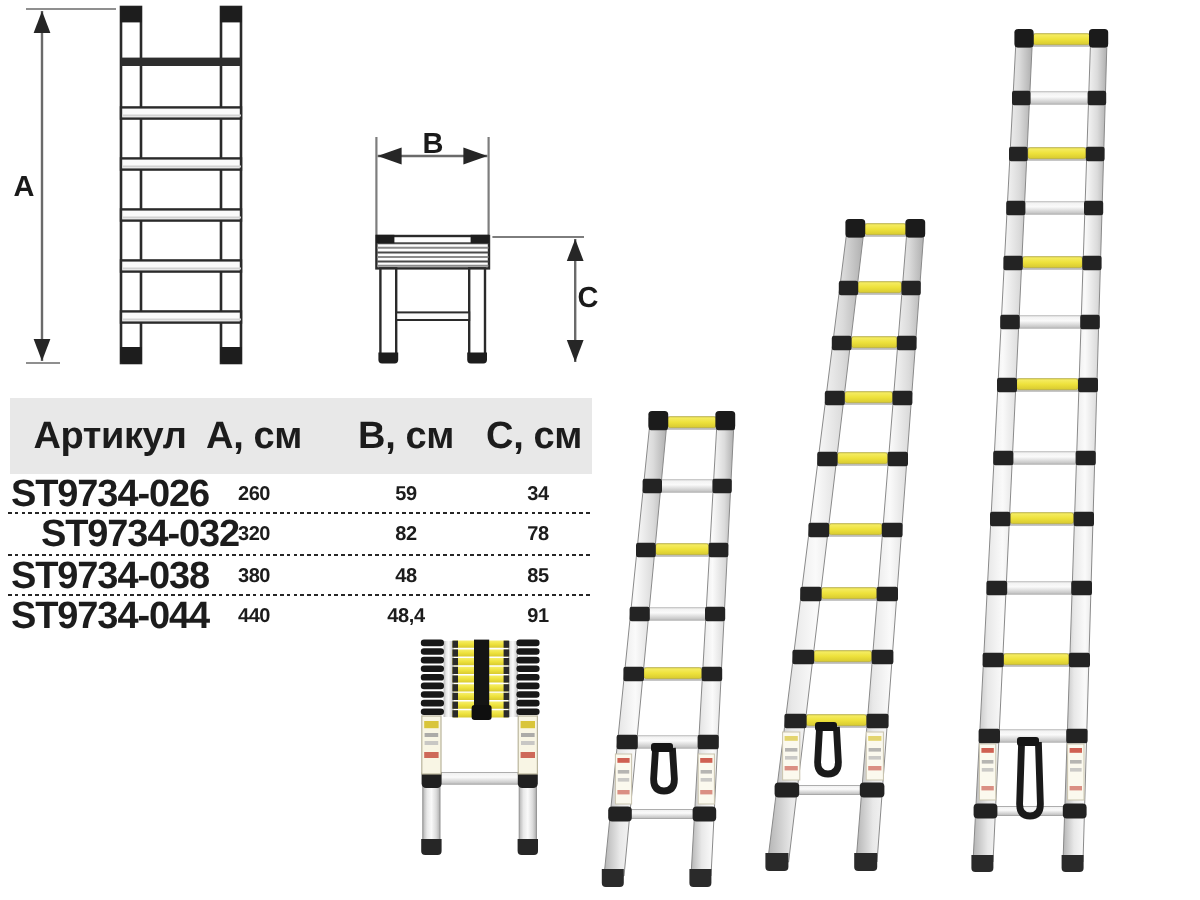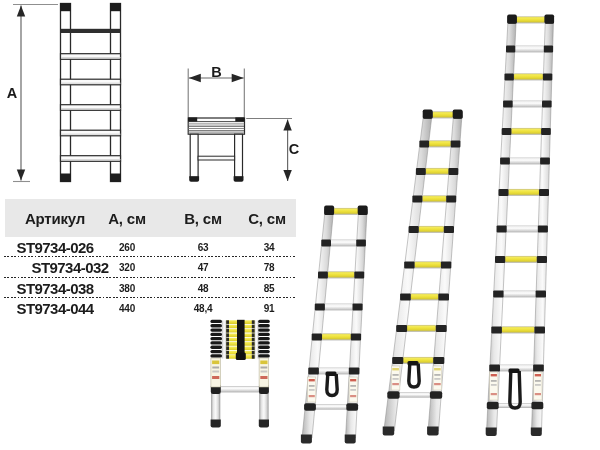--- a/index.html
+++ b/index.html
@@ -2,21 +2,21 @@
 <html><head>
 <meta charset="utf-8">
 <style>
 html,body { margin:0; padding:0; background:#ffffff; width:600px; height:450px; overflow:hidden;
   font-family:"Liberation Sans", sans-serif; }
 #stage { position:relative; width:600px; height:450px; }
 #art { position:absolute; left:0; top:0; }
 .hdr { position:absolute; left:5px; top:199px; width:291px; height:38px; background:#e8e8e8; }
 .c { position:absolute; transform:translateX(-50%); white-space:nowrap; color:#1c1c1c;
      font-size:10px; line-height:13px; font-weight:bold; letter-spacing:-0.2px; }
-.b { font-weight:bold; font-size:15px; letter-spacing:-0.2px; }
+.b { font-weight:bold; font-size:19px; letter-spacing:-0.2px; }
 .art { letter-spacing:-0.55px; }
 .dot { position:absolute; left:4px; width:291px; height:1.4px;
   background:repeating-linear-gradient(90deg,#262626 0 1.8px,transparent 1.8px 3.4px); }
 </style>
 </head>
 <body>
 <div id="stage">
 <svg id="art" width="600" height="450" viewBox="0 0 600 450">
 <defs>
 <linearGradient id="gAl" x1="0" y1="0" x2="1" y2="0">
@@ -326,25 +326,25 @@
 <path d="M 530.8 427.5 h 11.0 v 6.5 q 0 2 -2 2 h -7.0 q -2 0 -2 -2 Z" fill="#2a2a2a"></path>
       </g>
 </svg>
 <div class="hdr"></div>
 <div class="c b" style="left:55px; top:212px;">Артикул</div>
 <div class="c b" style="left:127px; top:212px;">А, см</div>
 <div class="c b" style="left:203px; top:212px;">В, см</div>
 <div class="c b" style="left:267px; top:212px;">С, см</div>
 <div class="c b art" style="left:55px;  top:240.5px;">ST9734-026</div>
 <div class="c" style="left:127px; top:240.5px;">260</div>
-<div class="c" style="left:203px; top:240.5px;">63</div>
+<div class="c" style="left:203px; top:240.5px;">59</div>
 <div class="c" style="left:269px; top:240.5px;">34</div>
 <div class="c b art" style="left:70px;  top:261px;">ST9734-032</div>
 <div class="c" style="left:127px; top:261px;">320</div>
-<div class="c" style="left:203px; top:261px;">47</div>
+<div class="c" style="left:203px; top:261px;">82</div>
 <div class="c" style="left:269px; top:261px;">78</div>
 <div class="c b art" style="left:55px;  top:281.5px;">ST9734-038</div>
 <div class="c" style="left:127px; top:281.5px;">380</div>
 <div class="c" style="left:203px; top:281.5px;">48</div>
 <div class="c" style="left:269px; top:281.5px;">85</div>
 <div class="c b art" style="left:55px;  top:302px;">ST9734-044</div>
 <div class="c" style="left:127px; top:302px;">440</div>
 <div class="c" style="left:203px; top:302px;">48,4</div>
 <div class="c" style="left:269px; top:302px;">91</div>
 <div class="dot" style="top:255.5px;"></div>

